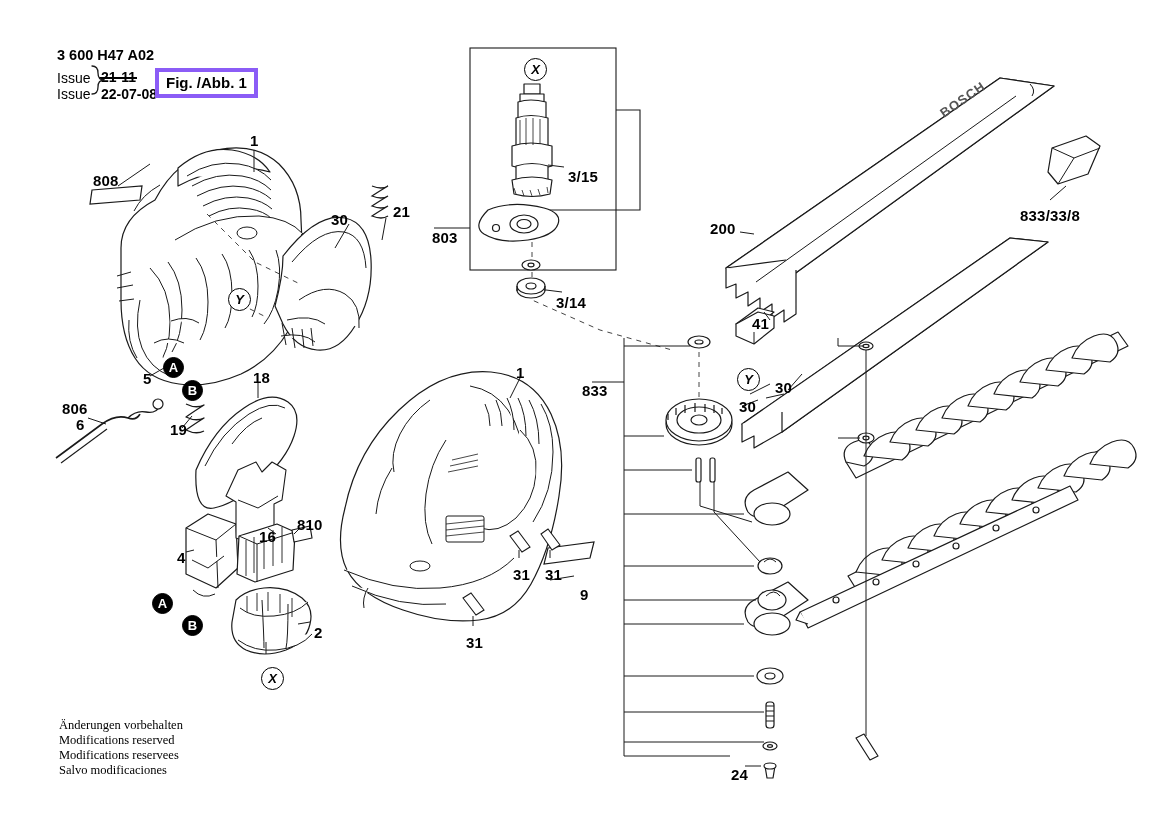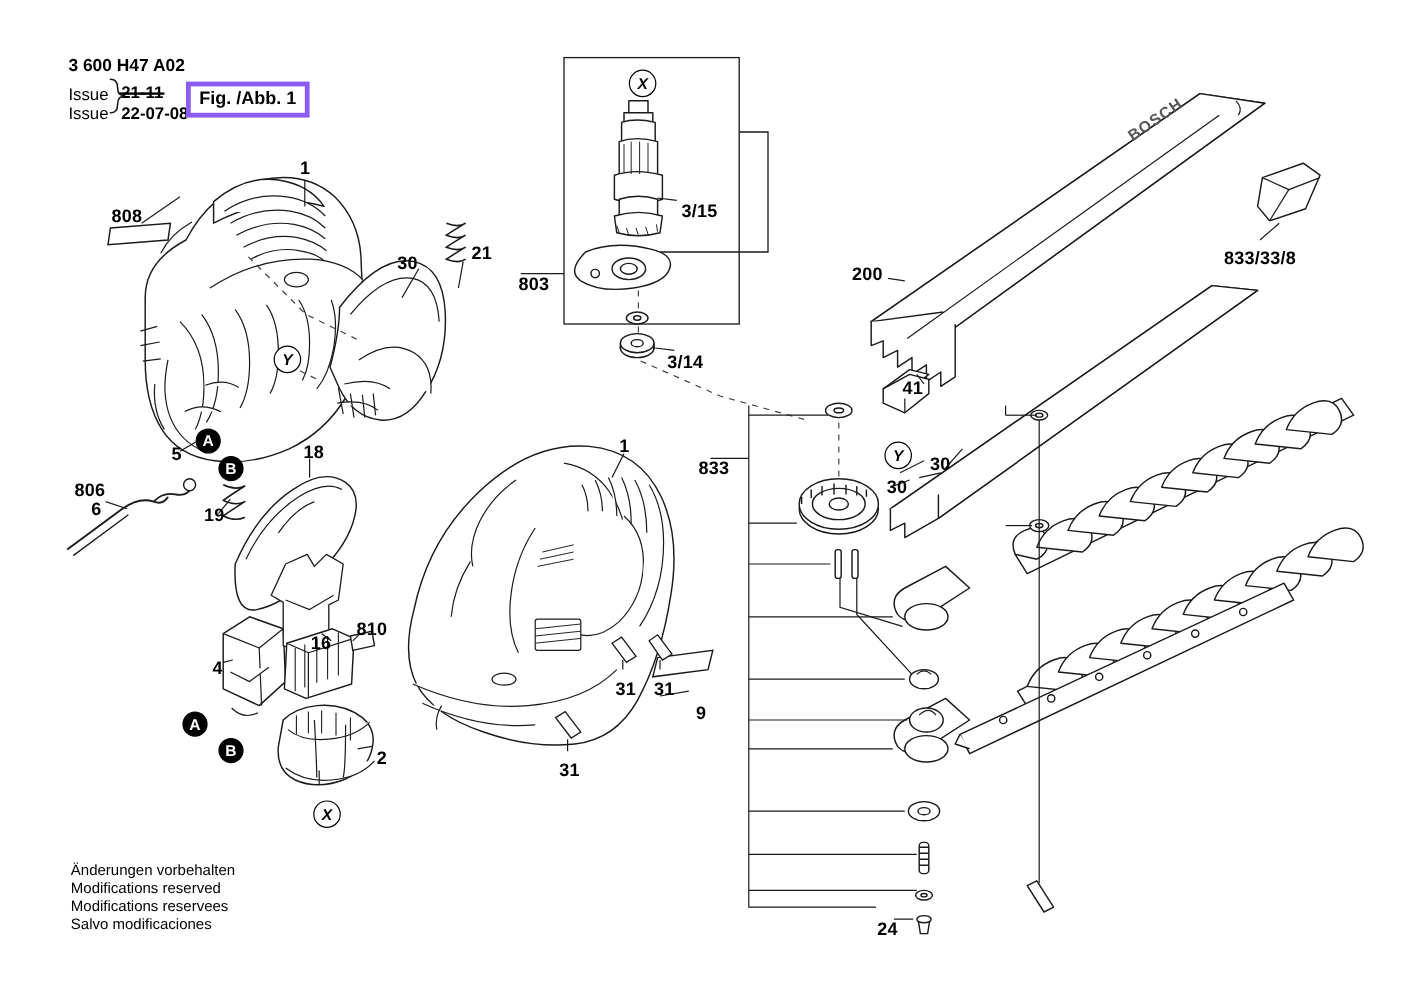--- a/index.html
+++ b/index.html
@@ -2,21 +2,21 @@
 <html><head>
 <meta charset="utf-8">
 <style>
   html,body{margin:0;padding:0;background:#ffffff;}
   body{width:1169px;height:826px;position:relative;font-family:"Liberation Sans",sans-serif;color:#000;overflow:hidden;}
   #sheet{position:absolute;inset:0;}
   .lbl{position:absolute;font-size:15px;font-weight:bold;white-space:nowrap;letter-spacing:.2px;}
   .hdr{position:absolute;font-size:14px;white-space:nowrap;}
   .hdr.b{font-weight:bold;}
   .figbox{position:absolute;border:4px solid #8b5cf6;padding:2px 7px 3px 7px;font-size:15px;font-weight:bold;background:#fff;}
-  .foot{position:absolute;font-size:12.5px;line-height:14.5px;white-space:pre;}
+  .foot{position:absolute;font-size:12.5px;line-height:14.5px;white-space:pre;font-family:Liberation Serif, serif;}
   .circ{position:absolute;border:1.6px solid #000;border-radius:50%;background:#fff;display:flex;align-items:center;justify-content:center;font-size:13px;font-weight:bold;font-style:italic;}
   .circ.solid{background:#000;color:#fff;border-color:#000;font-style:normal;}
   .cw{width:21px;height:21px;}
   .cws{width:19px;height:19px;}
   svg{position:absolute;left:0;top:0;}
   .strike{position:absolute;height:1.6px;background:#000;}
 </style>
 </head>
 <body>
 

